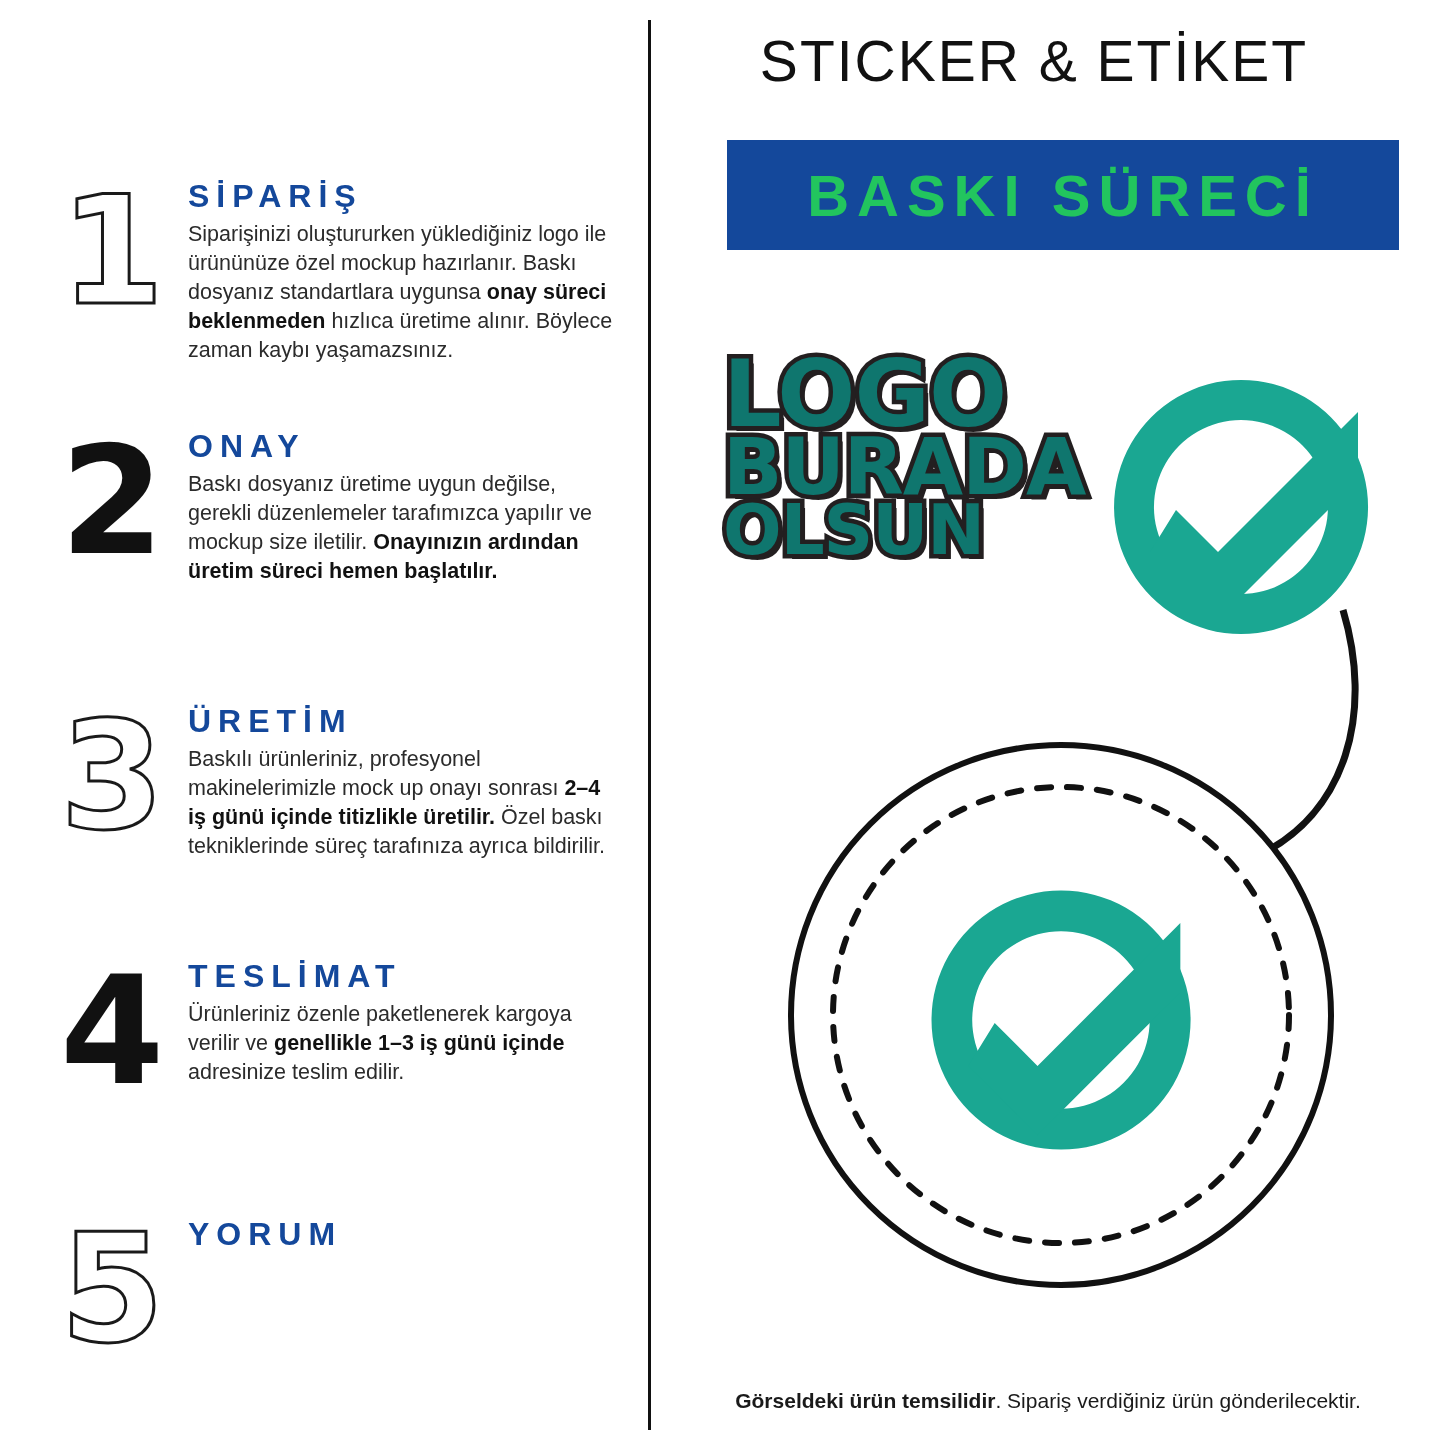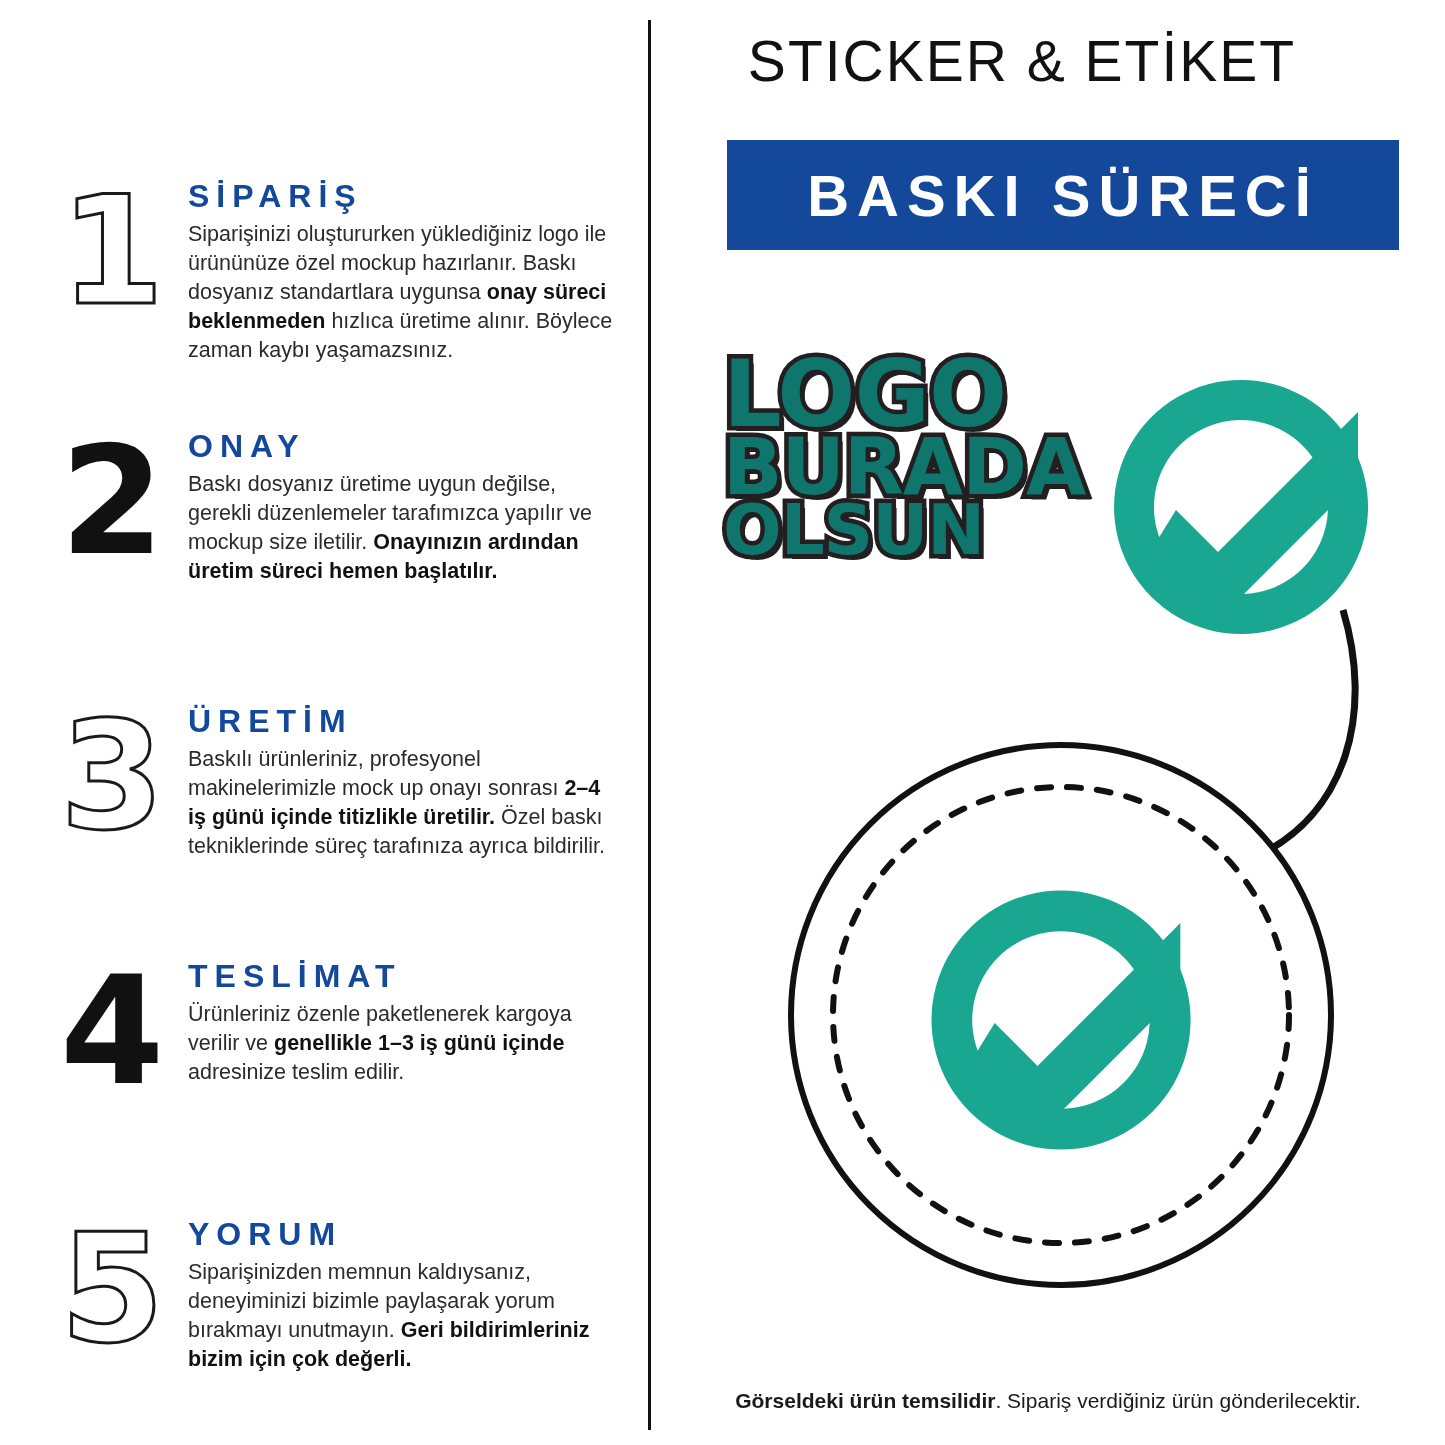--- a/index.html
+++ b/index.html
@@ -72,38 +72,38 @@
   .step-text b { font-weight: 700; color: #111; }
 
   
   .right {
     position: absolute;
     left: 651px; top: 0;
     width: 794px; height: 1445px;
   }
   .sticker-heading {
     position: absolute;
-    left: 0; top: 28px;
+    left: 12px; top: 28px;
     width: 742px;
     text-align: center;
     font-size: 57px;
     letter-spacing: 2px;
     color: #111111;
     font-weight: 400;
     font-family: "Liberation Sans", sans-serif;
   }
   .blue-bar {
     position: absolute;
     left: 76px; top: 140px;
     width: 672px; height: 110px;
     background: #14489b;
     display: flex; align-items: center; justify-content: center;
   }
   .blue-bar span {
-    color: #ffffff;
+    color: #22c55e;
     font-size: 58px;
     font-weight: 700;
     letter-spacing: 8px;
     font-family: "Liberation Sans", sans-serif;
   }
 
   
   .logo-block {
     position: absolute;
     left: 72px; top: 355px;
@@ -183,21 +183,20 @@
       <div class="step-body">
         <div class="step-title">TESLİMAT</div>
         <div class="step-text"><span>Ürünleriniz özenle paketlenerek kargoya verilir ve </span><b>genellikle 1–3 iş günü içinde</b><span> adresinize teslim edilir.</span></div>
       </div>
     </div>
 
     <div class="step" style="top:1218px;">
       <div class="step-num num-outline">5</div>
       <div class="step-body">
         <div class="step-title">YORUM</div>
-        <div class="step-text"><span>Siparişinizden memnun kaldıysanız, deneyiminizi bizimle paylaşarak yorum bırakmayı unutmayın. </span><b>Geri bildirimleriniz bizim için çok değerli.</b></div>
       </div>
     </div>
 
   </div>
 
   <div class="right">
 
     <div class="sticker-heading">STICKER &amp; ETİKET</div>
 
     <div class="blue-bar">

